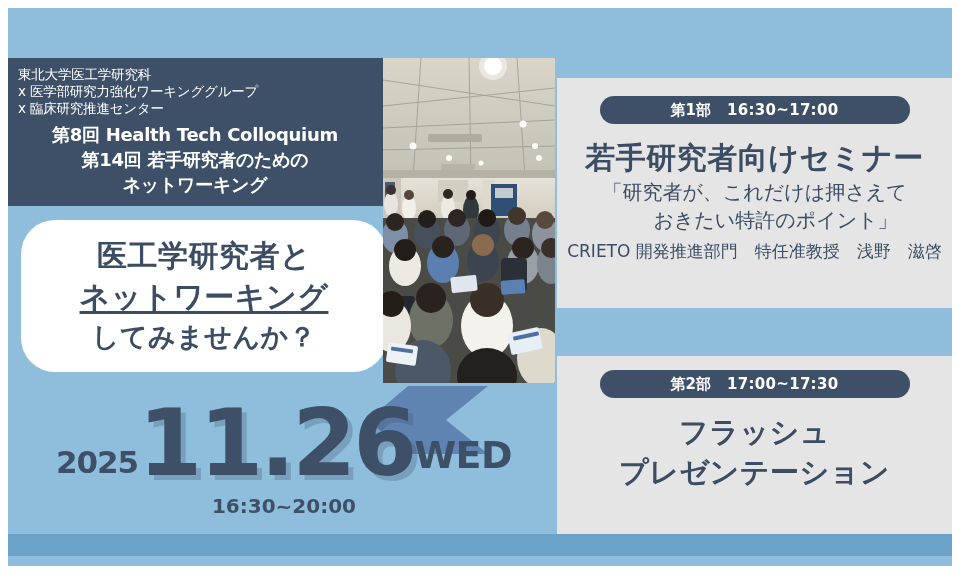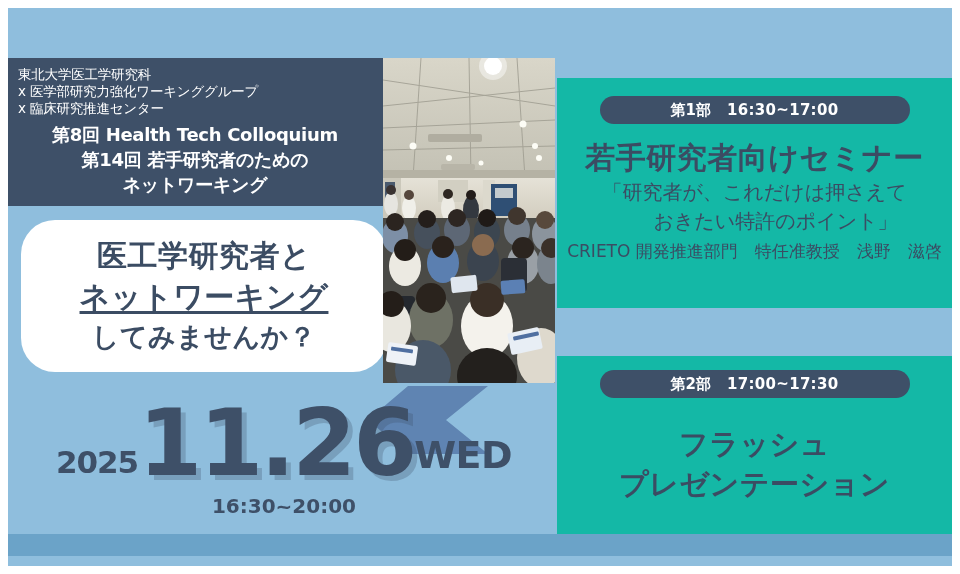--- a/index.html
+++ b/index.html
@@ -64,44 +64,44 @@
     position:absolute;left:0;top:108px;width:552px;text-align:center;
     font-size:20px;font-weight:bold;letter-spacing:0px;
   }
   
   .bottom-band{
     position:absolute;left:0px;top:526px;width:944px;height:22px;
     background:#6ba3c8;
   }
   
   .card{
-    position:absolute;background:#14b8a6;
+    position:absolute;background:#e5e5e5;
   }
   .card1{left:549px;top:70px;width:395px;height:230px;}
   .card2{left:549px;top:348px;width:395px;height:178px;}
   .pill{
     margin:0 auto;background:#3e5068;color:#ffffff;border-radius:16px;
     height:28px;display:flex;align-items:center;justify-content:center;
     font-size:15px;font-weight:bold;white-space:nowrap;
   }
   .pill .part{margin-right:16px;}
   .pill .tm{letter-spacing:0.3px;}
   .card1 .pill{width:310px;margin-top:18px;}
   .card2 .pill{width:310px;margin-top:14px;}
   .sec-head{
     text-align:center;color:#3b4c63;font-weight:bold;
     font-size:30px;line-height:40px;letter-spacing:0.5px;
   }
   .card1 .sec-head{margin-top:14px;}
-  .card2 .sec-head{margin-top:26px;font-size:29px;line-height:40px;}
+  .card2 .sec-head{margin-top:14px;font-size:29px;line-height:40px;}
   .quote{
     color:#3b4c63;font-size:20px;line-height:29px;
     padding:0 14px;text-align:center;
   }
-  .quote .q2{display:block;padding-left:42px;}
+  .quote .q2{display:block;padding-left:42px;font-family:Liberation Mono, monospace;}
   .speaker{
     color:#3b4c63;font-size:17px;line-height:25px;margin-top:3px;
     text-align:center;white-space:nowrap;
   }
 </style>
 </head>
 <body>
 
 <div class="poster">
 

